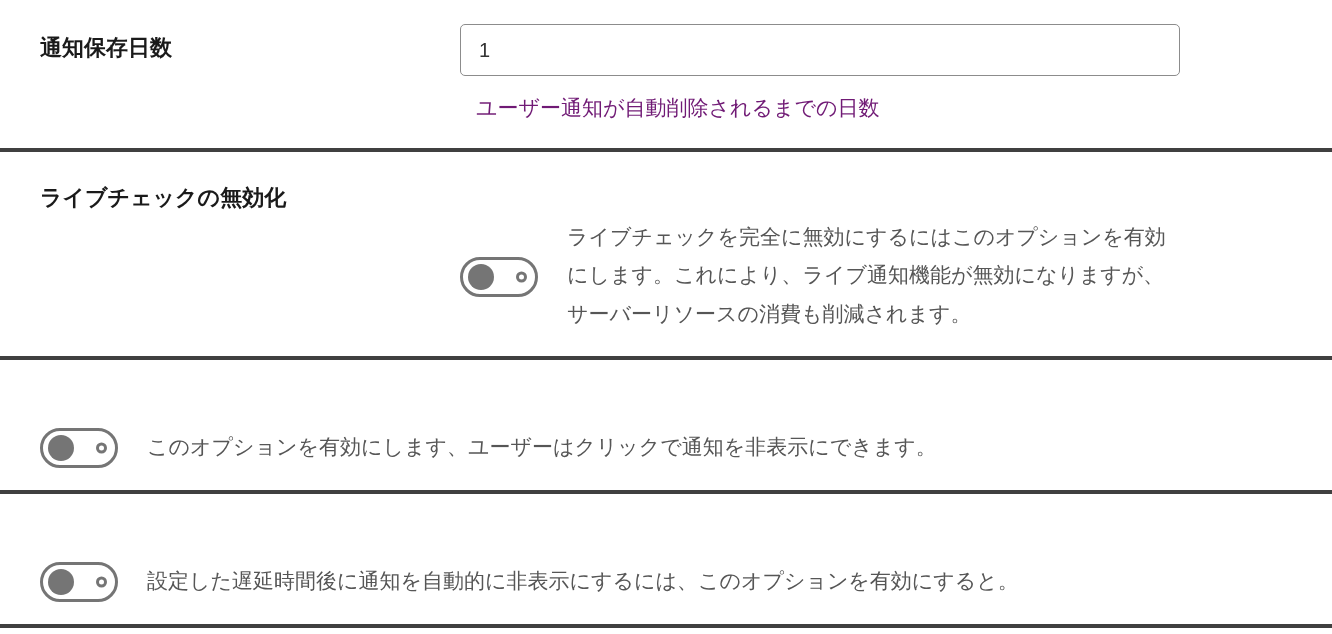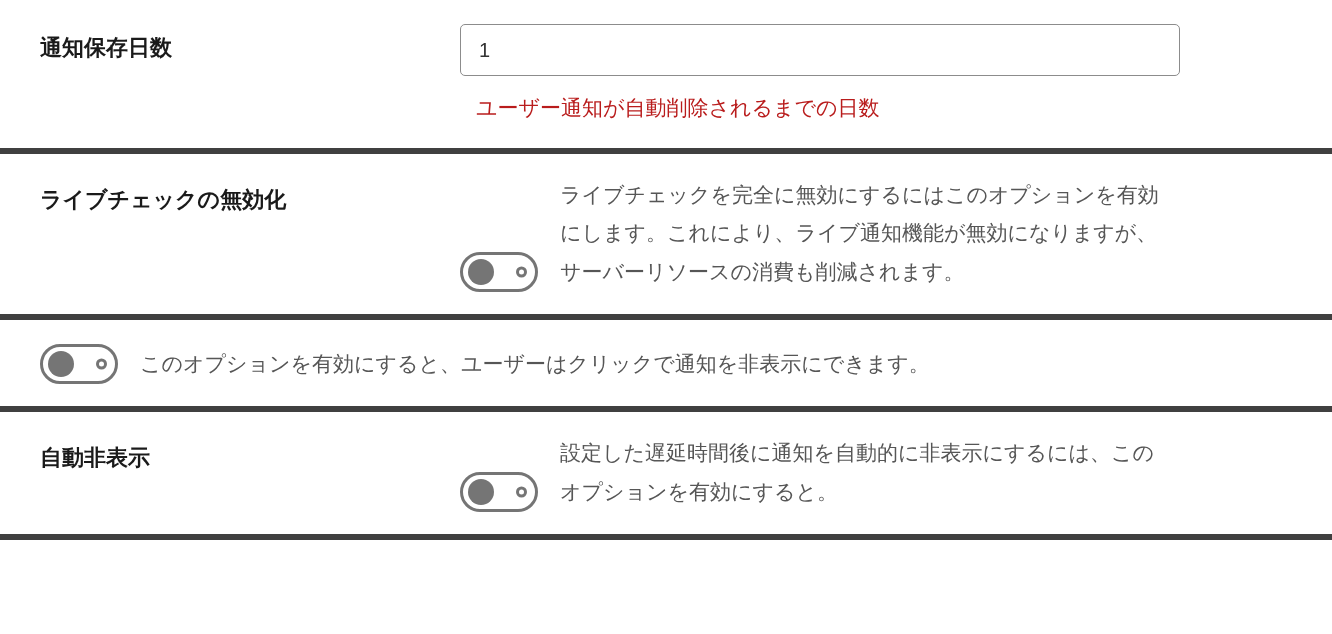--- a/index.html
+++ b/index.html
@@ -6,21 +6,21 @@
     body {
       font-family: -apple-system, BlinkMacSystemFont, "Hiragino Sans", "Hiragino Kaku Gothic ProN", "Yu Gothic", Meiryo, sans-serif;
       background: #ffffff;
       color: #1a1a1a;
       width: 1332px;
       padding: 0;
     }
     .row {
       display: flex;
       padding: 22px 10px 22px 40px;
-      border-bottom: 6px solid #404040;
+      border-bottom: 4px solid #404040;
       align-items: flex-start;
     }
     .row.first {
       padding-top: 24px;
       padding-bottom: 24px;
     }
     .label-col {
       width: 420px;
       flex-shrink: 0;
       font-size: 22px;
@@ -42,28 +42,29 @@
       border: 1px solid #8c8c8c;
       border-radius: 5px;
       padding: 0 18px;
       font-size: 20px;
       color: #333;
       background: #fff;
       outline: none;
     }
     .help-text {
       font-size: 21px;
-      color: #b91c1c;
+      color: #701a75;
       line-height: 1.5;
       padding-left: 16px;
     }
     .toggle-row {
       display: flex;
-      align-items: flex-end;
-      gap: 22px;
+      align-items: center;
+      gap: 29px;
+      margin-top: 44px;
     }
     .toggle {
       position: relative;
       width: 78px;
       height: 40px;
       border: 3px solid #757575;
       border-radius: 20px;
       background: #fff;
       cursor: pointer;
       flex-shrink: 0;
@@ -121,27 +122,26 @@
   </div>
 </div>
 
 <div class="row">
   <div class="control-col">
     <div class="toggle-row">
       <div class="toggle">
         <div class="knob-left"></div>
         <div class="knob-right"></div>
       </div>
-      <div class="toggle-desc">このオプションを有効にすると、ユーザーはクリックで通知を非表示にできます。</div>
+      <div class="toggle-desc">このオプションを有効にします、ユーザーはクリックで通知を非表示にできます。</div>
     </div>
   </div>
 </div>
 
 <div class="row">
-  <div class="label-col">自動非表示</div>
   <div class="control-col">
     <div class="toggle-row">
       <div class="toggle">
         <div class="knob-left"></div>
         <div class="knob-right"></div>
       </div>
       <div class="toggle-desc">設定した遅延時間後に通知を自動的に非表示にするには、このオプションを有効にすると。</div>
     </div>
   </div>
 </div>

